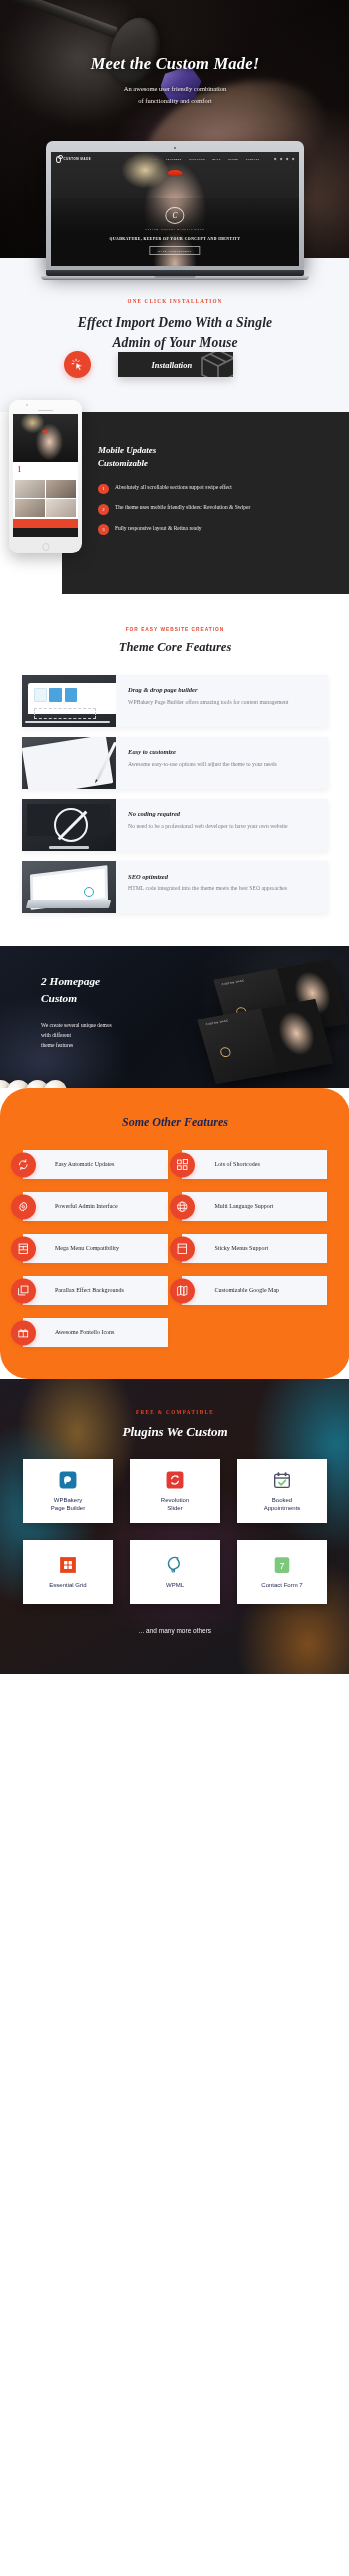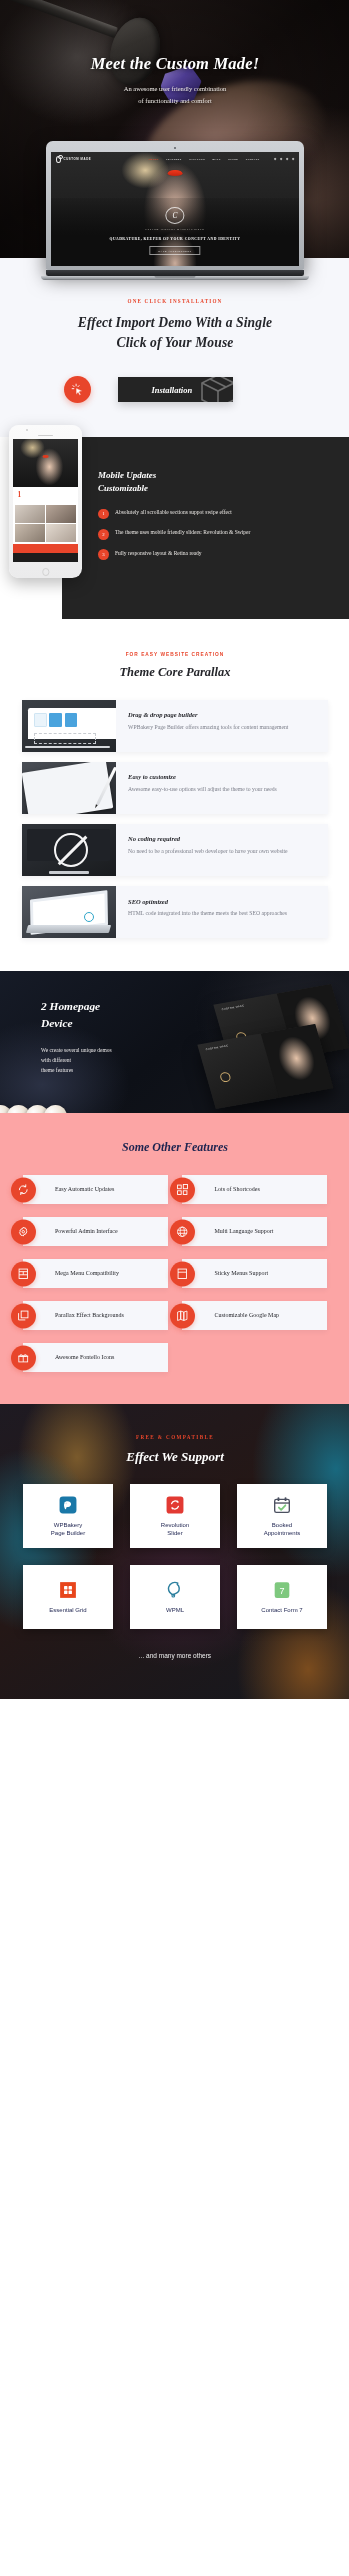--- a/index.html
+++ b/index.html
@@ -195,21 +195,20 @@
   }
   .h2-italic {
     font-style: italic;
     font-weight: 700;
     color: #25262b;
     font-size: 13.6px;
     line-height: 1.45;
     letter-spacing: 0.1px;
   }
   .install-btn-row {
-    margin-top: 25px;
     display: flex; justify-content: center; align-items: center;
     position: relative;
   }
   .install-bar {
     position: relative;
     background: #242424;
     height: 25px; width: 115px;
     display: flex; align-items: center;
     padding-left: 34px;
     overflow: hidden;
@@ -373,21 +372,21 @@
   .screen-card.one { left: 19.3px; top: 3.4px; }
   .screen-card.two { left: 3.4px; top: 44px; }
   .screen-card .logo-s { position:absolute; left:6.8px; top:5.1px; color:#e7e7e7; font-size:2.3px; letter-spacing:0.5px; font-family:"Liberation Sans",sans-serif; }
   .screen-card .art {
     position:absolute; right:0; top:0; width: 55px; height:67px;
     background: radial-gradient(ellipse 25px 33px at 50% 46%, #e5c3a9 0%, rgba(160,120,100,0) 68%), #161616;
   }
   .screen-card .ring { position:absolute; left:12.5px; top:32px; width:10.2px;height:10.2px;border:0.6px solid #c9a86d;border-radius:50%; }
 
   
-  .sec-other { background:#fca5a5; padding: 27px 0 32px 0; }
+  .sec-other { background:#f97316; padding: 27px 0 32px 0; border-radius: 28px; }
   .h2-other { text-align:center; color:#1e2450; font-style:italic; font-weight:700; font-size:12px; margin-bottom: 19.3px; }
   .of-grid { padding: 0 23px; display:grid; grid-template-columns: 1fr 1fr; gap: 12.5px 14.8px; }
   .of-card {
     background:#f6f7fb; height: 29.5px; position:relative;
     display:flex; align-items:center; padding-left: 32px;
     box-shadow: 0 1.7px 5.1px rgba(30,35,60,.06);
   }
   .of-icon {
     position:absolute; left:-12.5px; top:50%; transform:translateY(-50%);
     width: 25px; height: 25px; border-radius:50%; background:#e8452b;
@@ -490,21 +489,21 @@
       <div class="laptop-foot">
         <div class="laptop-notch"></div>
       </div>
     </div>
   </div>
 
   <section class="sec-install">
     <div class="eyebrow">ONE CLICK INSTALLATION</div>
     <h2 class="h2-italic">
       <span>Effect Import Demo With a Single</span><br>
-      <span>Click of Your Mouse</span>
+      <span>Admin of Your Mouse</span>
     </h2>
     <div class="install-btn-row">
       <div class="install-bar">
         <svg class="install-box-art" viewBox="0 0 100 100">
           <g fill="none" stroke="#ffffff" stroke-width="4">
             <path d="M50 10 L90 30 L90 72 L50 92 L10 72 L10 30 Z"></path>
             <path d="M10 30 L50 50 L90 30"></path>
             <path d="M50 50 L50 92"></path>
             <path d="M30 20 L70 40"></path>
           </g>
@@ -570,21 +569,21 @@
           <div class="ps-tile d"></div>
         </div>
         <div class="ps-foot"></div>
       </div>
       <div class="phone-home"></div>
     </div>
   </section>
 
   <section class="sec-core">
     <div class="eyebrow-sans">FOR EASY WEBSITE CREATION</div>
-    <h2 class="h2-core">Theme Core Parallax</h2>
+    <h2 class="h2-core">Theme Core Features</h2>
 
     <div class="feat-list">
 
       <div class="feat-card">
         <div class="feat-thumb th-builder">
           <span class="mon"></span>
           <span class="tiles">
             <span class="tile light"></span>
               <span class="tile"></span>
               <span class="tile"></span>
@@ -664,21 +663,21 @@
       </div>
       <div class="screen-card two">
         <span class="logo-s">CUSTOM MADE</span>
           <span class="art"></span>
           <span class="ring"></span>
       </div>
     </div>
     <div class="layouts-copy">
       <h2 class="h2-layouts">
         <span>2 Homepage</span><br>
-        <span>Device</span>
+        <span>Custom</span>
       </h2>
       <div class="layouts-sub">
         <div>We create several unique demos</div>
         <div>with different</div>
         <div>theme features</div>
       </div>
     </div>
   </section>
 
   <section class="sec-other">
@@ -787,21 +786,21 @@
         <span class="of-label">Awesome Fontello Icons</span>
       </div>
 
 
     </div>
   </section>
 
   <section class="sec-plugins">
     <div class="plugins-bg"></div>
     <div class="plug-eyebrow">FREE &amp; COMPATIBLE</div>
-    <h2 class="h2-plugins">Effect We Support</h2>
+    <h2 class="h2-plugins">Plugins We Custom</h2>
 
     <div class="plug-grid">
 
       <div class="plug-card">
         <span class="plug-logo">
           <svg width="18" height="18" viewBox="0 0 32 32">
             <rect x="1" y="1" width="30" height="30" rx="6" fill="#1a78a8"></rect>
             <path d="M9 12c2-3 8-4 11-1 3 3 1 7-2 8-2 .7-4 .2-5 1.6-.8 1.2.4 2.6-.8 3-1.4.4-2.2-1.6-2.6-3-.6-2.2-1.4-6 .4-8.6z" fill="#ffffff"></path>
             <circle cx="13" cy="13" r="1.5" fill="#1a78a8" opacity="0.18"></circle>
           </svg>

